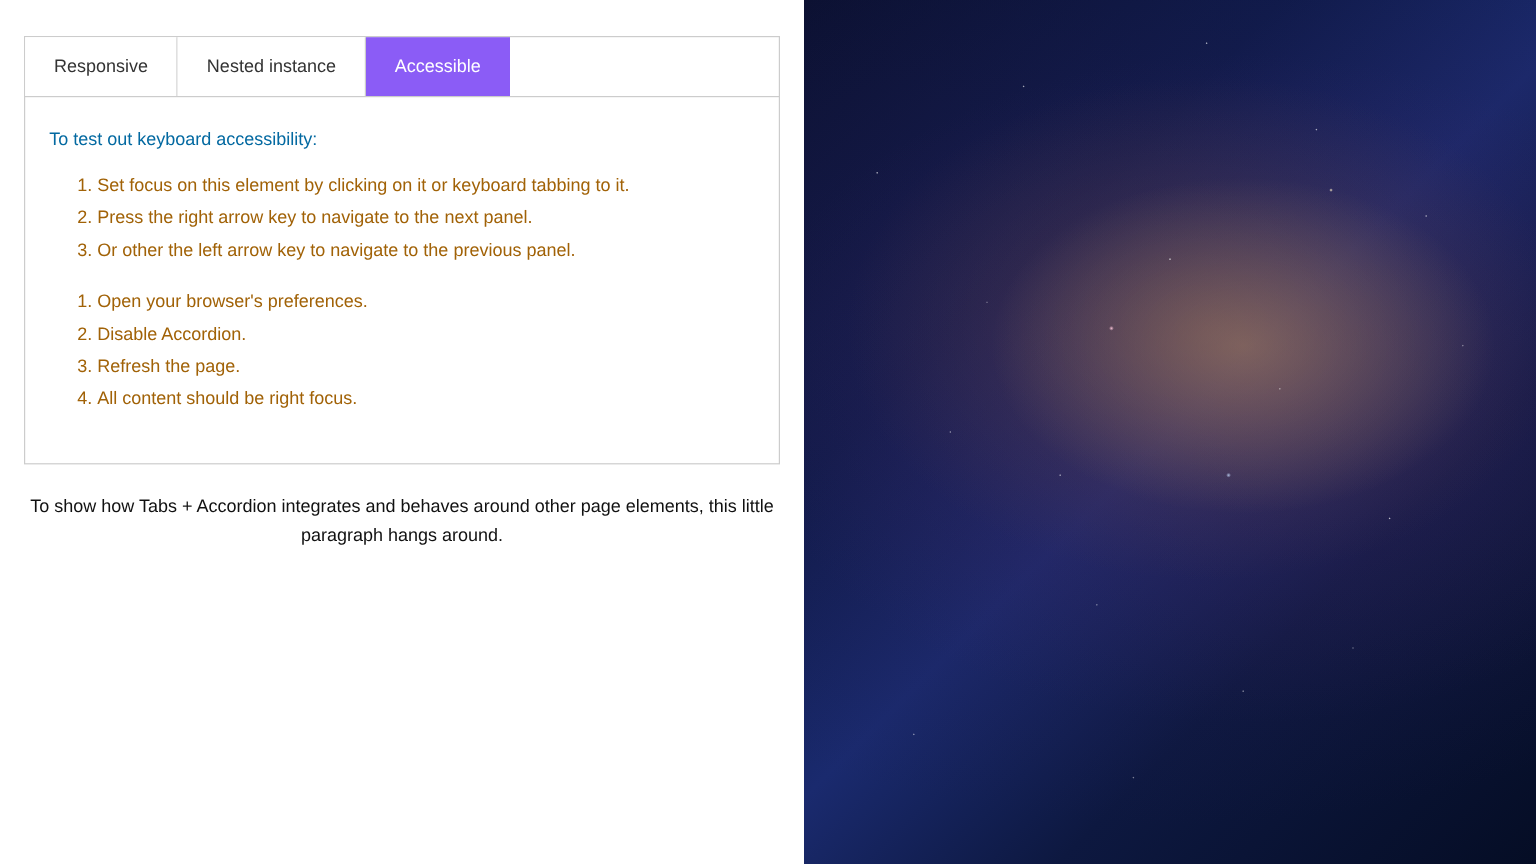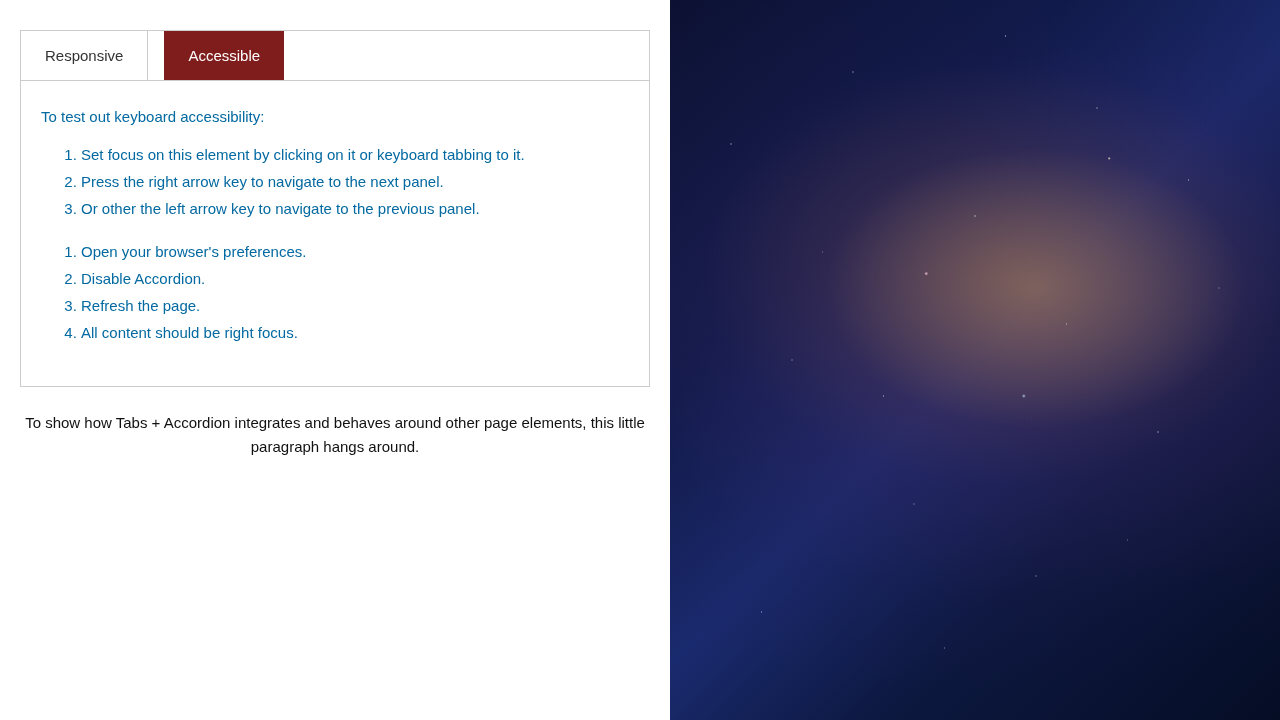--- a/index.html
+++ b/index.html
@@ -90,23 +90,22 @@
       color: #333;
       background: #ffffff;
       user-select: none;
     }
 
     .tab:last-child {
       border-right: none;
     }
 
     .tab.active {
-      background: #7f1d1d;
+      background: #8b5cf6;
       color: #ffffff;
-      margin-left: 16px;
     }
 
     
     .tab-panel {
       border: 1px solid #ccc;
       padding: 24px 20px;
       min-height: 300px;
     }
 
     .tab-panel p {
@@ -116,39 +115,42 @@
       margin-bottom: 12px;
     }
 
     .tab-panel ol {
       margin-left: 40px;
       margin-bottom: 16px;
     }
 
     .tab-panel ol li {
       font-size: 15px;
-      color: #0369a1;
+      color: #a16207;
       line-height: 1.8;
     }
 
     .footer-text {
       margin-top: 24px;
       font-size: 15px;
       color: #111;
       line-height: 1.6;
       text-align: center;
     }
   </style>
 </head>
 <body>
 
 <div class="left-panel">
   <div class="tabs-container">
     <div class="tab">
       <span>Responsive</span>
+    </div>
+    <div class="tab">
+      <span>Nested instance</span>
     </div>
     <div class="tab active">
       <span>Accessible</span>
     </div>
   </div>
 
   <div class="tab-panel">
     <p>To test out keyboard accessibility:</p>
     <ol>
       <li>Set focus on this element by clicking on it or keyboard tabbing to it.</li>

